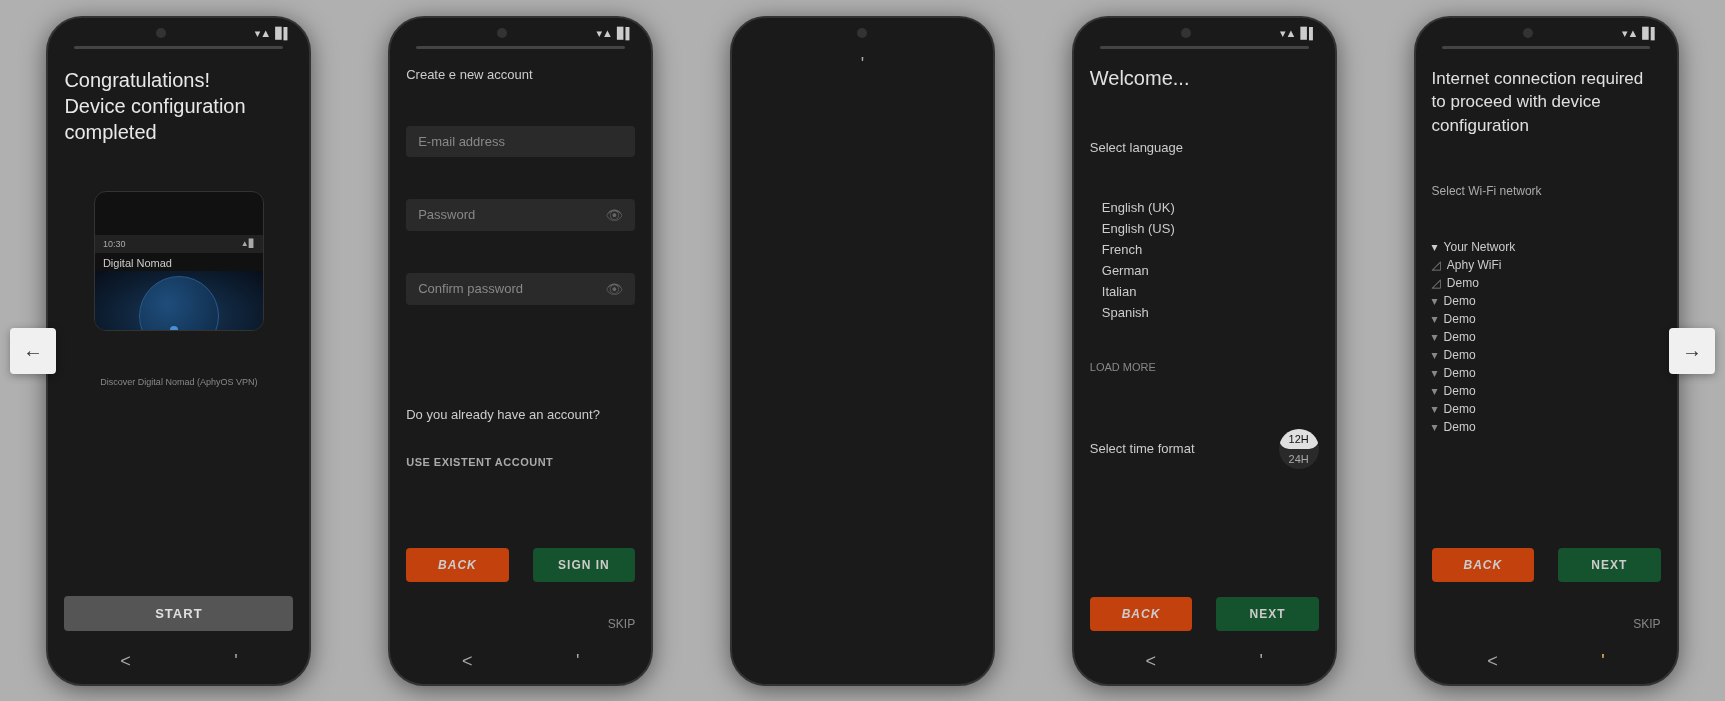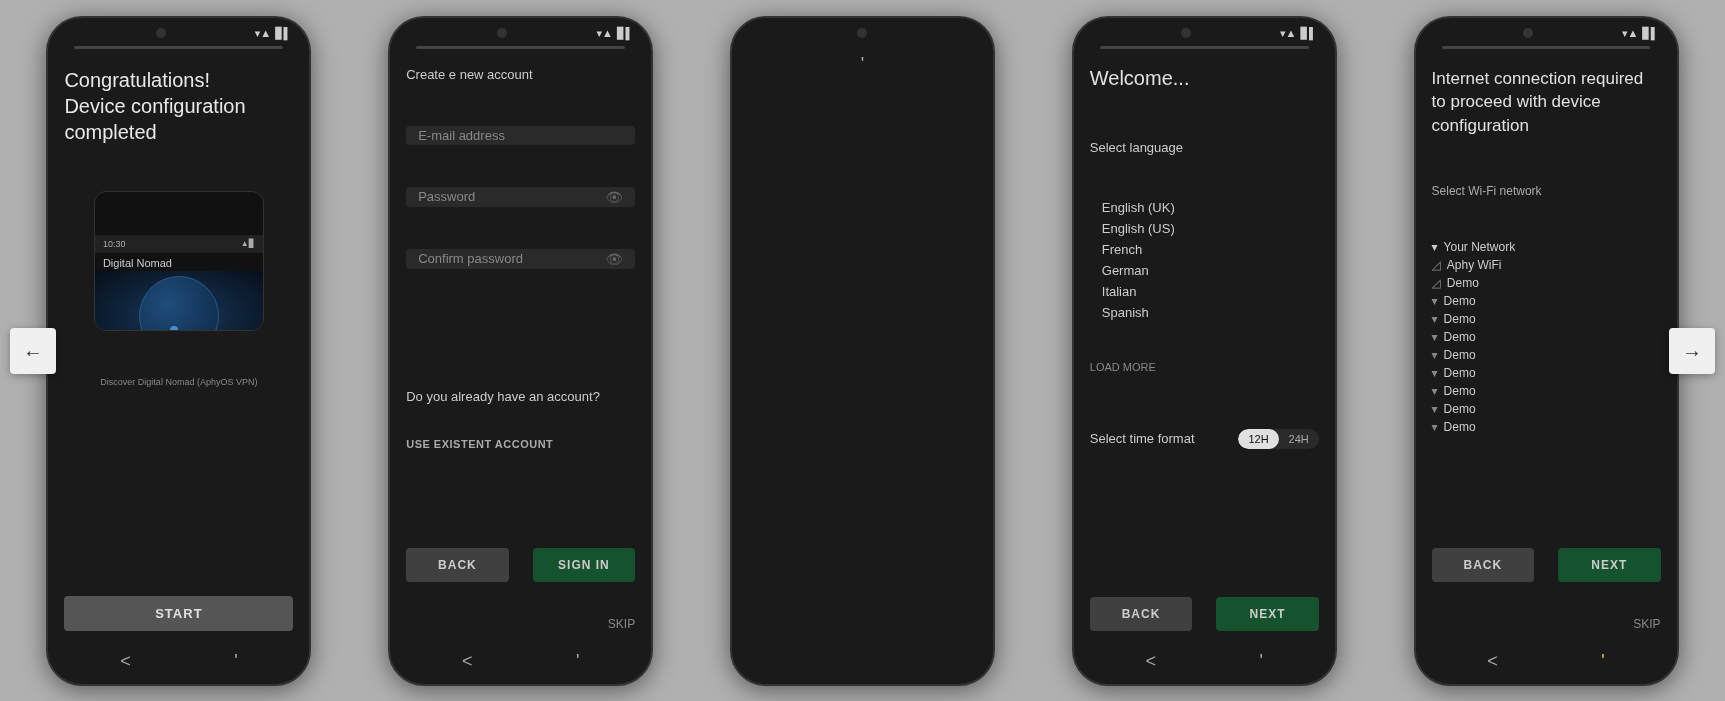--- a/index.html
+++ b/index.html
@@ -137,36 +137,36 @@
       cursor: pointer;
       text-align: center;
     }
     
     .s2-title { font-size: 20px; font-weight: 400; color: #e8e8e8; line-height: 1.3; margin-bottom: 18px; }
     .section-label { font-size: 13px; color: #ccc; margin-bottom: 10px; }
     .input-field {
       background: #2a2a2a;
       border: none;
       border-radius: 4px;
-      padding: 2px 12px;
+      padding: 8px 12px;
       color: #888;
       font-size: 13px;
       width: 100%;
       margin-bottom: 8px;
       display: flex;
       justify-content: space-between;
       align-items: center;
     }
     .eye-icon { color: #666; font-size: 14px; }
     .account-question { color: #ccc; font-size: 13px; margin-top: 14px; }
     .use-existent { color: #aaa; font-size: 11px; font-weight: 600; letter-spacing: 0.5px; }
     .btn-row { display: flex; gap: 8px; margin-top: auto; }
     .btn-back {
-      flex: 1; background: #404040; color: #ccc; border: none; border-radius: 4px;
-      padding: 10px; font-size: 12px; font-weight: 600; letter-spacing: 1px; cursor: pointer; text-align: center;
+      flex: 1; background: #c2410c; color: #ccc; border: none; border-radius: 4px;
+      padding: 10px; font-size: 12px; font-weight: 600; letter-spacing: 1px; cursor: pointer; text-align: center; font-style: italic;
     }
     .btn-next {
       flex: 1; background: #14532d; color: #ccc; border: none; border-radius: 4px;
       padding: 10px; font-size: 12px; font-weight: 600; letter-spacing: 1px; cursor: pointer; text-align: center; margin-left: 16px;
     }
     .skip-text { font-size: 12px; color: #888; text-align: right; margin-top: 1px; }
     
     .s3-brand {
       flex: 1;
       display: flex;
@@ -185,20 +185,21 @@
       justify-content: space-between;
       align-items: center;
       margin-top: 8px;
     }
     .time-format-label { font-size: 13px; color: #ccc; }
     .time-toggle {
       display: flex;
       background: #2a2a2a;
       border-radius: 20px;
       overflow: hidden;
+      flex-direction: column;
     }
     .toggle-btn {
       padding: 4px 10px;
       font-size: 11px;
       color: #aaa;
       cursor: pointer;
     }
     .toggle-btn.active {
       background: #e0e0e0;
       color: #111;

